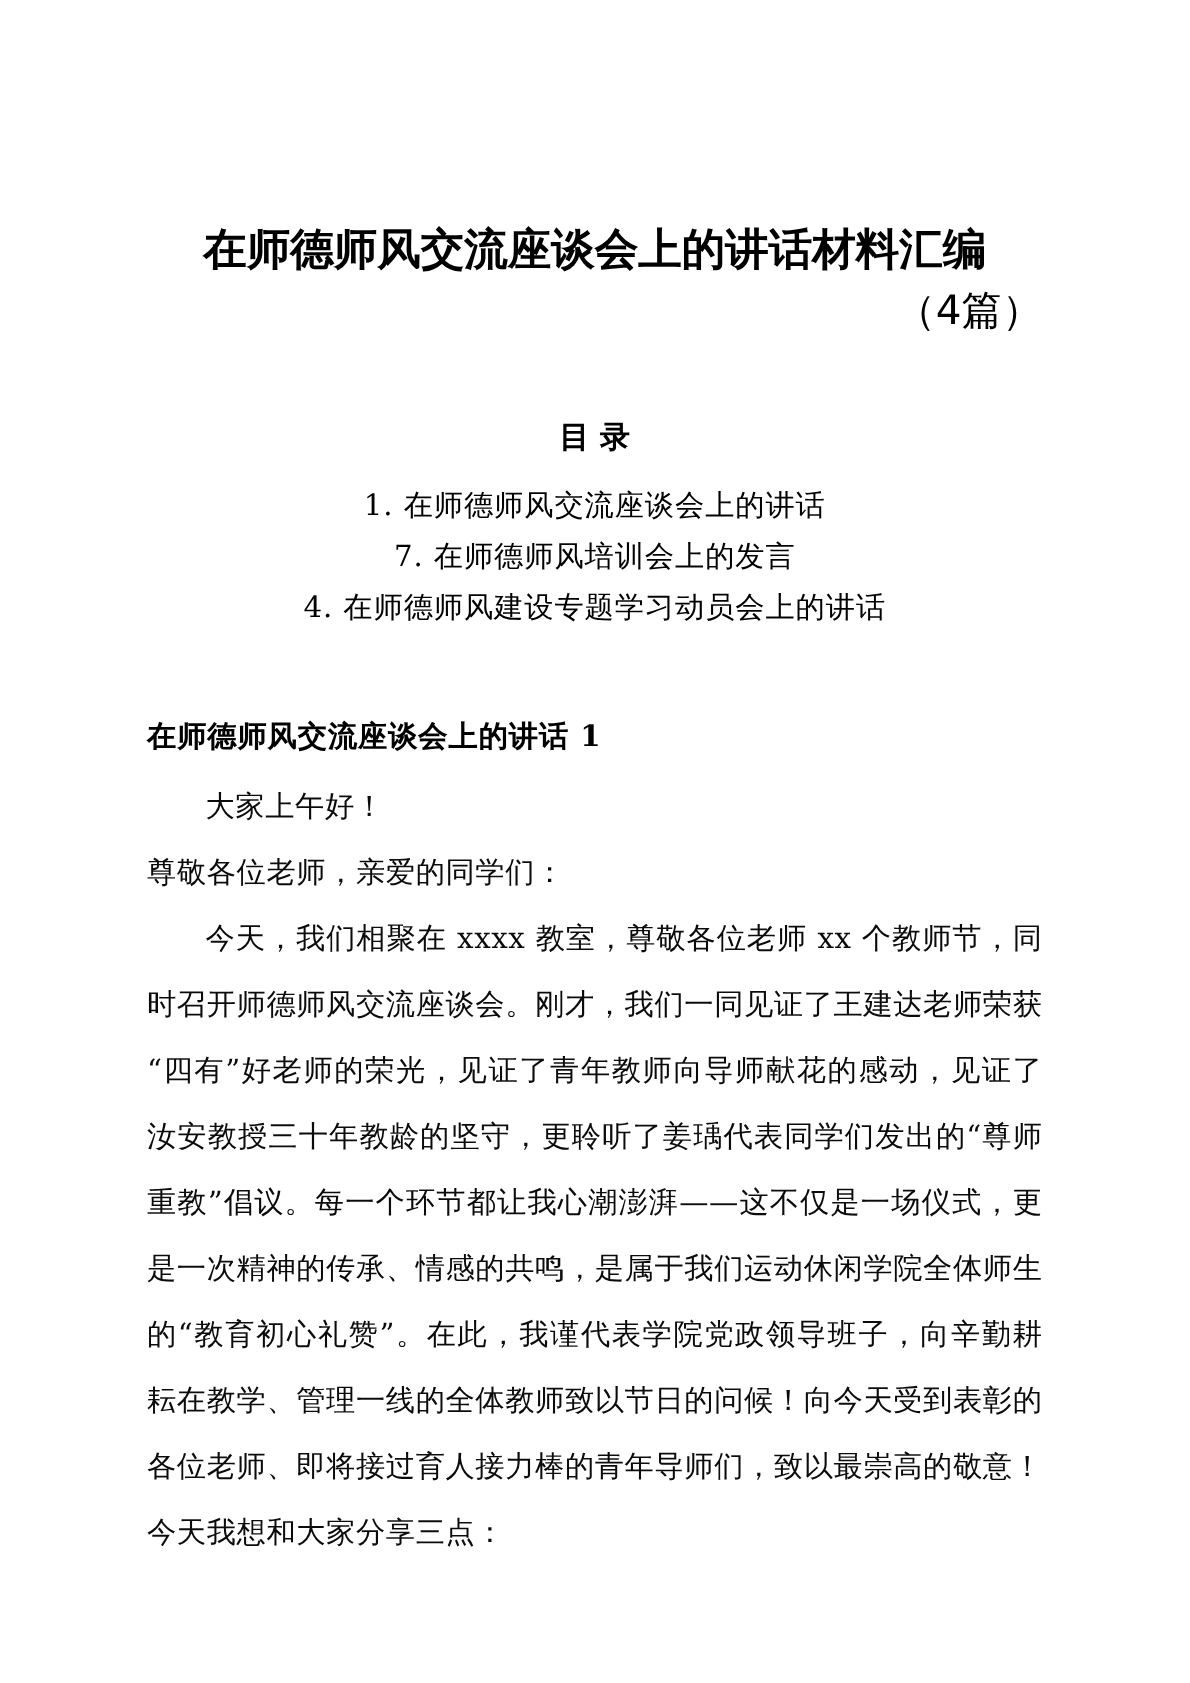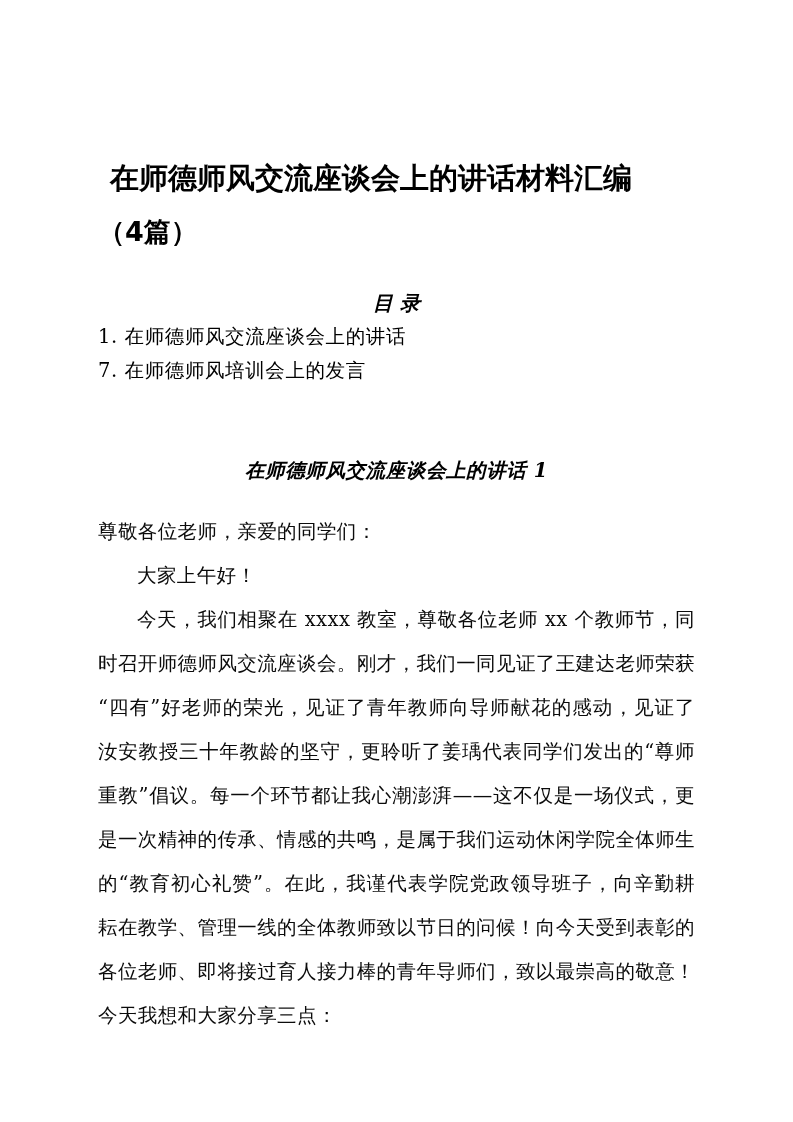--- a/index.html
+++ b/index.html
@@ -21,73 +21,72 @@
     position: relative;
     width: 793px;
     height: 1122px;
     box-sizing: border-box;
     padding: 0 98px;
     background: #ffffff;
   }
 
   
   .doc-title {
-    margin: 12px;
+    margin: 0;
     padding-top: 145px;
+    text-align: center;
     font-family: "DejaVu Sans", "Liberation Sans", sans-serif;
     font-weight: 700;
     font-size: 29px;
     line-height: 42px;
     letter-spacing: 0px;
     white-space: nowrap;
   }
   .doc-subtitle {
     margin: 0;
-    text-align: left;
+    text-align: right;
     font-family: "DejaVu Sans", "Liberation Sans", sans-serif;
-    font-weight: 700;
+    font-weight: 400;
     font-size: 27px;
     line-height: 42px;
   }
 
   
   .toc {
     margin: 0;
     padding: 0;
     list-style: none;
   }
   .toc-heading {
-    margin: 0;
+    margin: 12px;
     padding-top: 33px;
     text-align: center;
     font-family: "DejaVu Sans", "Liberation Sans", sans-serif;
     font-weight: 700;
     font-size: 20px;
     line-height: 34px;
-    font-style: italic;
   }
   .toc-item {
+    text-align: center;
     font-family: "DejaVu Serif", "Liberation Serif", serif;
     font-size: 19.5px;
     line-height: 34px;
     letter-spacing: 0.6px;
     white-space: nowrap;
   }
 
   
   .section-title {
-    margin: 14px;
+    margin: 0;
     padding-top: 50px;
-    text-align: center;
     font-family: "DejaVu Serif", "Liberation Serif", serif;
     font-size: 19.5px;
     line-height: 38px;
     letter-spacing: 0.6px;
     white-space: nowrap;
-    font-style: italic;
   }
 
   
   .body-copy {
     margin: 0;
     padding-top: 6px;
   }
   .para {
     margin: 0;
     font-family: "DejaVu Serif", "Liberation Serif", serif;
@@ -112,23 +111,24 @@
 
   <h1 class="doc-title">在师德师风交流座谈会上的讲话材料汇编</h1>
 
   <div class="doc-subtitle">（4篇）</div>
 
   <h2 class="toc-heading">目  录</h2>
 
   <ul class="toc">
     <li class="toc-item">1. 在师德师风交流座谈会上的讲话</li>
     <li class="toc-item">7. 在师德师风培训会上的发言</li>
+    <li class="toc-item">4. 在师德师风建设专题学习动员会上的讲话</li>
   </ul>
 
   <h3 class="section-title">在师德师风交流座谈会上的讲话 1</h3>
 
   <div class="body-copy">
+    <p class="para indent">大家上午好！</p>
     <p class="para flush">尊敬各位老师，亲爱的同学们：</p>
-    <p class="para indent">大家上午好！</p>
     <p class="para indent">今天，我们相聚在 xxxx 教室，尊敬各位老师 xx 个教师节，同时召开师德师风交流座谈会。刚才，我们一同见证了王建达老师荣获“四有”好老师的荣光，见证了青年教师向导师献花的感动，见证了汝安教授三十年教龄的坚守，更聆听了姜瑀代表同学们发出的“尊师重教”倡议。每一个环节都让我心潮澎湃——这不仅是一场仪式，更是一次精神的传承、情感的共鸣，是属于我们运动休闲学院全体师生的“教育初心礼赞”。在此，我谨代表学院党政领导班子，向辛勤耕耘在教学、管理一线的全体教师致以节日的问候！向今天受到表彰的各位老师、即将接过育人接力棒的青年导师们，致以最崇高的敬意！今天我想和大家分享三点：</p>
   </div>
 
 </div>
 
 </body></html>

